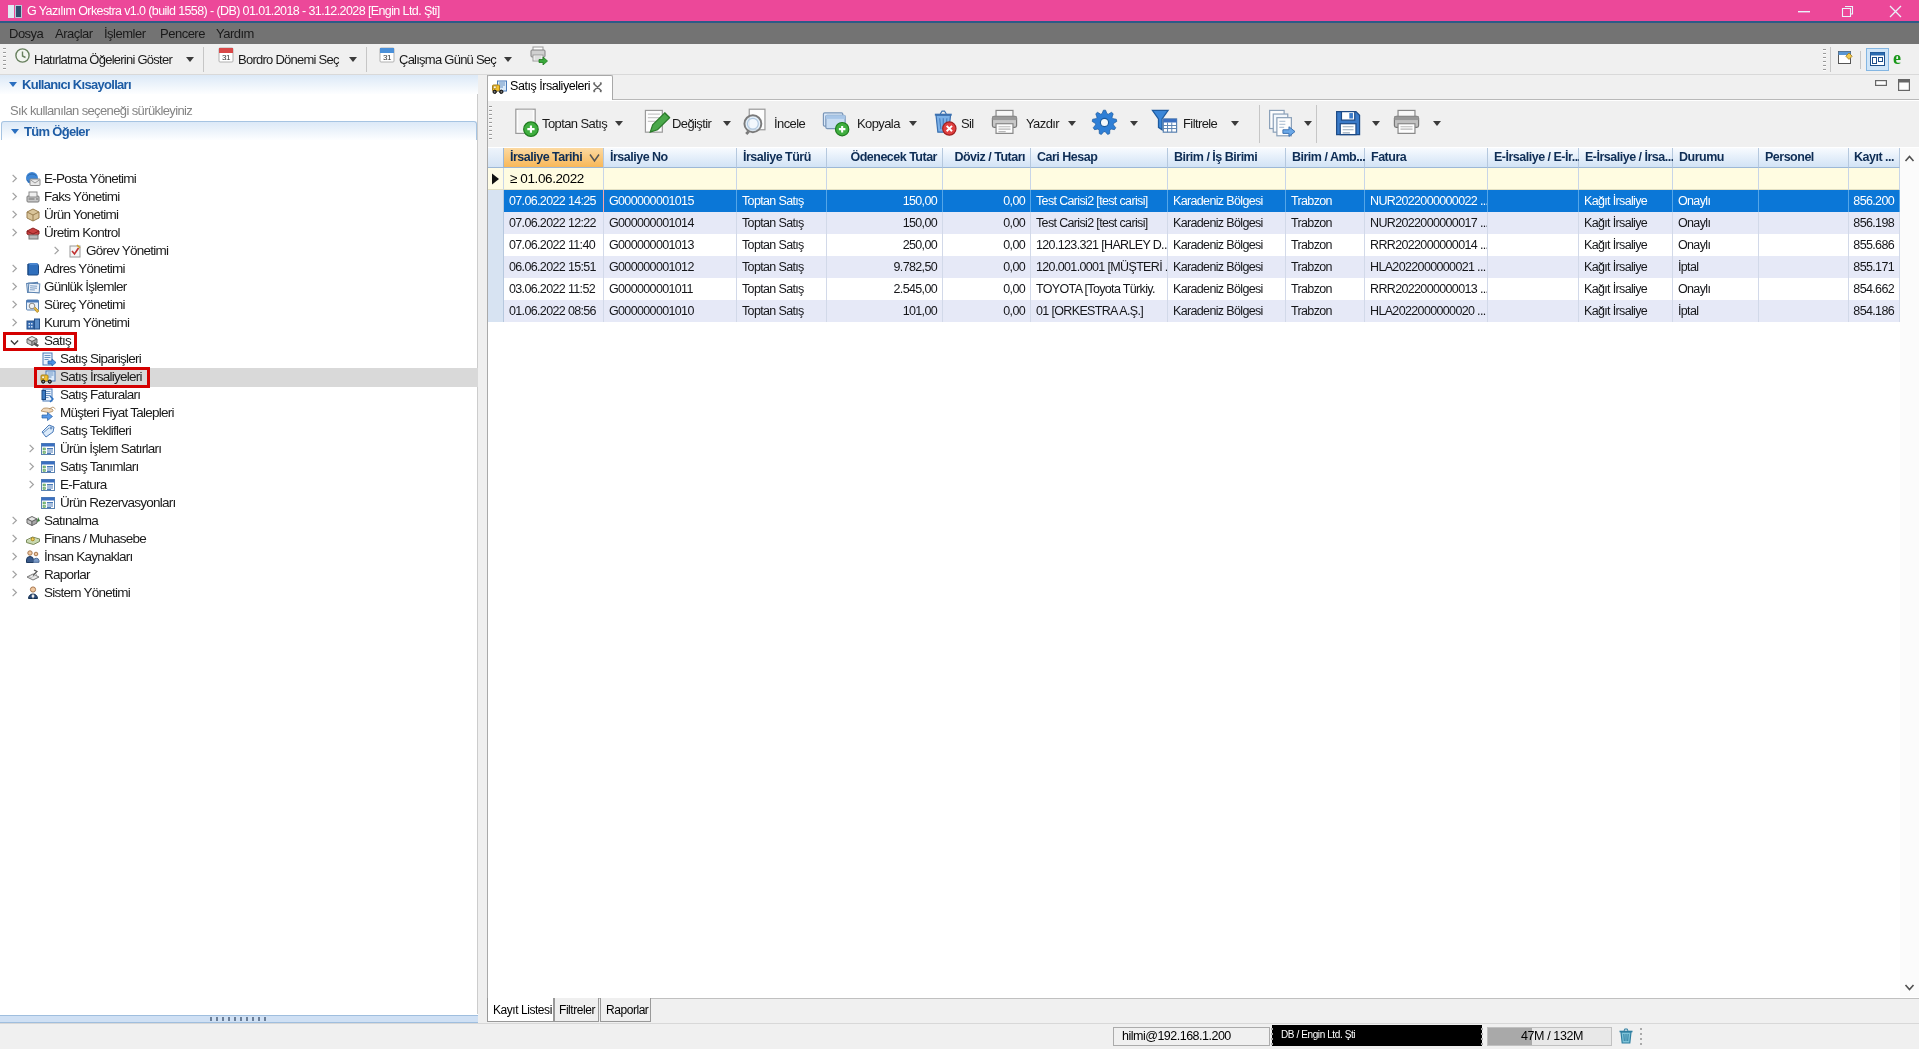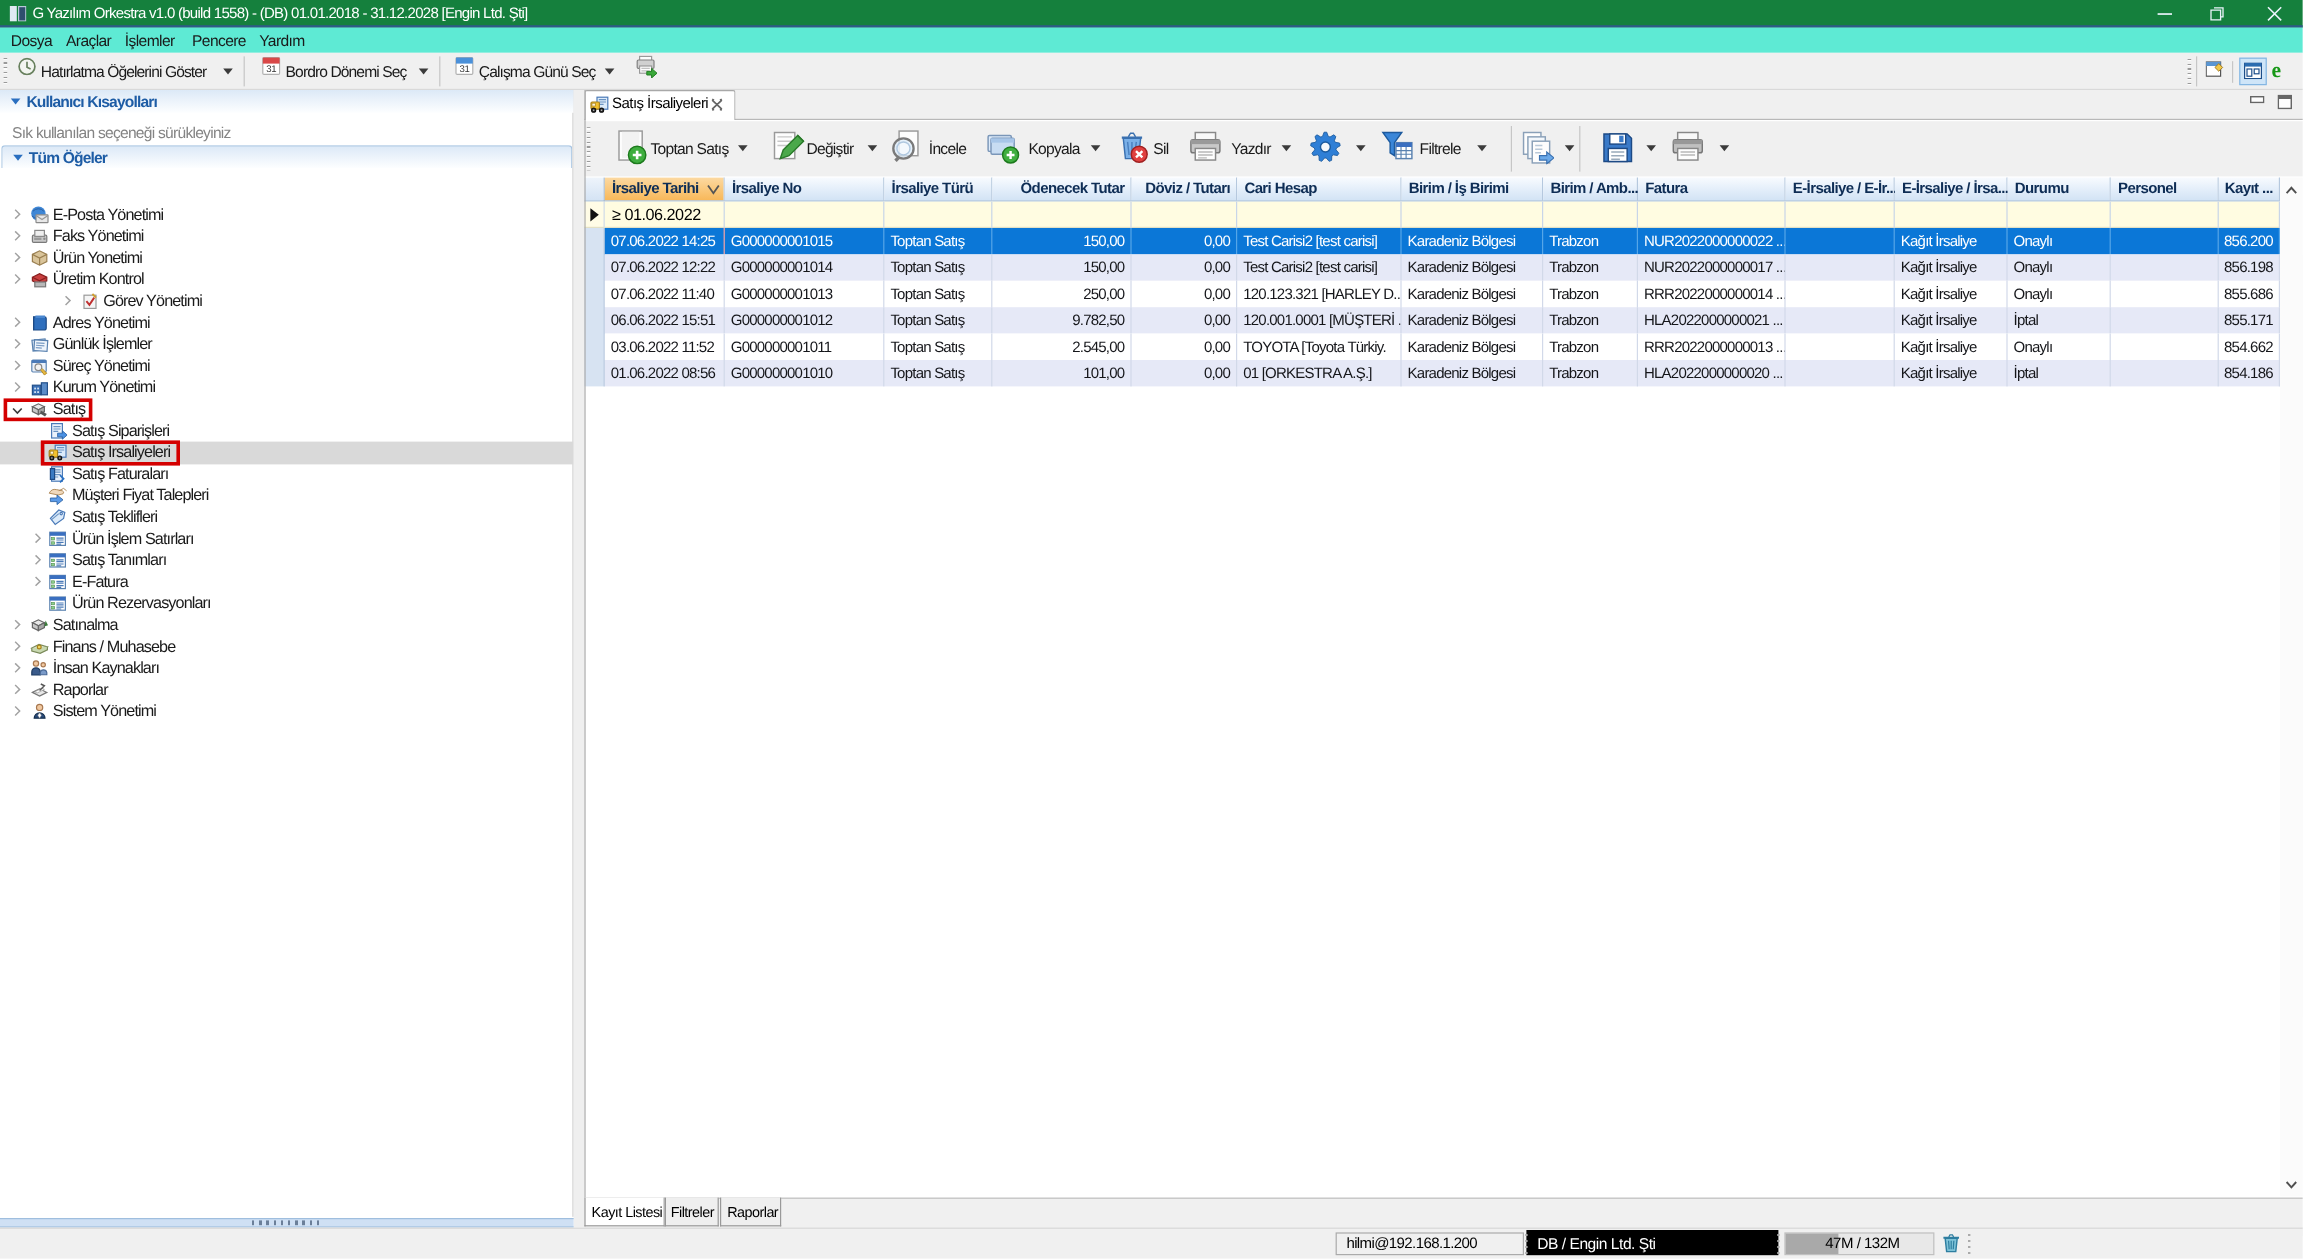--- a/index.html
+++ b/index.html
@@ -1,27 +1,27 @@
 <!DOCTYPE html>
 <html><head>
 <meta charset="utf-8">
 <style>
 * { margin:0; padding:0; box-sizing:border-box; }
 html,body { width:1919px; height:1049px; overflow:hidden; }
 body { font-family:"Liberation Sans", sans-serif; position:relative; background:#ffffff; font-size:13px; letter-spacing:-0.4px; }
 .abs { position:absolute; }
 
 
-.titlebar { position:absolute; left:0; top:0; width:1919px; height:23px; background:#15803d; border-bottom:2px solid #2e5a87; color:#fff; }
+.titlebar { position:absolute; left:0; top:0; width:1919px; height:23px; background:#ec4899; border-bottom:2px solid #2e5a87; color:#fff; }
 .titlebar .ttext { position:absolute; left:27px; top:4px; font-size:12.5px; letter-spacing:-0.6px; color:#fff; white-space:nowrap; }
 .appicon { position:absolute; left:8px; top:5px; width:14px; height:13px; }
 .wbtn { position:absolute; top:0; height:23px; }
 
 
-.menubar { position:absolute; left:0; top:23px; width:1919px; height:21px; background:#5eead4; }
+.menubar { position:absolute; left:0; top:23px; width:1919px; height:21px; background:#737373; }
 .menubar span { position:absolute; top:3px; font-size:13px; letter-spacing:-0.5px; color:#1a1a1a; }
 
 
 .toolbar { position:absolute; left:0; top:44px; width:1919px; height:31px; background:#f0f0f0; border-bottom:1px solid #d9d9d9; }
 .toolbar .lbl { position:absolute; top:8px; font-size:13px; letter-spacing:-0.75px; color:#1a1a1a; white-space:nowrap; }
 .tsep { position:absolute; top:3px; width:1px; height:25px; background:#c6c6c6; }
 .darr { position:absolute; width:0; height:0; border-left:4.5px solid transparent; border-right:4.5px solid transparent; border-top:5px solid #3b3b3b; }
 .grip { position:absolute; width:3px; background-image:repeating-linear-gradient(to bottom,#9a9a9a 0 1px,#fdfdfd 1px 2px,transparent 2px 4px); }
 
 
@@ -728,21 +728,21 @@
   <div class="abs" style="left:67px;top:-1px;width:45px;height:24px;background:#efefef;border:1px solid #999;border-top:none;"></div>
   <span class="abs" style="left:72px;top:4px;font-size:12px;letter-spacing:-0.45px;">Filtreler</span>
   <div class="abs" style="left:113px;top:-1px;width:51px;height:24px;background:#efefef;border:1px solid #999;border-top:none;"></div>
   <span class="abs" style="left:119px;top:4px;font-size:12px;letter-spacing:-0.45px;">Raporlar</span>
 </div>
 
 <div class="statusbar">
   <div class="abs" style="left:1113px;top:3px;width:157px;height:19px;border:1px solid #ababab;"></div>
   <span class="abs" style="left:1122px;top:5px;font-size:12.5px;letter-spacing:-0.5px;">hilmi@192.168.1.200</span>
   <div class="abs" style="left:1272px;top:1px;width:210px;height:21px;background:#000;"></div>
-  <span class="abs" style="left:1281px;top:5px;font-size:13px;letter-spacing:-0.4px;color:#fff;">DB / Engin Ltd. Şti</span>
+  <span class="abs" style="left:1281px;top:5px;font-size:10px;letter-spacing:-0.4px;color:#fff;">DB / Engin Ltd. Şti</span>
   <div class="abs" style="left:1487px;top:3px;width:125px;height:19px;background:#e8e8e8;border:1px solid #c0c0c0;">
     <div style="position:absolute;left:0;top:0;width:44px;height:17px;background:#a9a9a9;"></div>
   </div>
   <span class="abs" style="left:1521px;top:5px;font-size:12.5px;letter-spacing:-0.4px;">47M / 132M</span>
   <div class="abs" style="left:1271px;top:4px;width:2px;height:17px;background-image:repeating-linear-gradient(to bottom,#aaa 0 2px,transparent 2px 5px);"></div>
   <div class="abs" style="left:1481px;top:4px;width:2px;height:17px;background-image:repeating-linear-gradient(to bottom,#aaa 0 2px,transparent 2px 5px);"></div>
   <div class="abs" style="left:1640px;top:4px;width:2px;height:17px;background-image:repeating-linear-gradient(to bottom,#aaa 0 2px,transparent 2px 5px);"></div>
   <svg class="abs" style="left:1618px;top:3px" width="16" height="18" viewBox="0 0 16 18">
     <path d="M3 5 h10 l-1.2 11 h-7.6 z" fill="#7ec3d8" stroke="#2e7ea0" stroke-width="1.2"></path>
     <path d="M1.5 4.5 h13" stroke="#2e7ea0" stroke-width="1.6" fill="none"></path>

